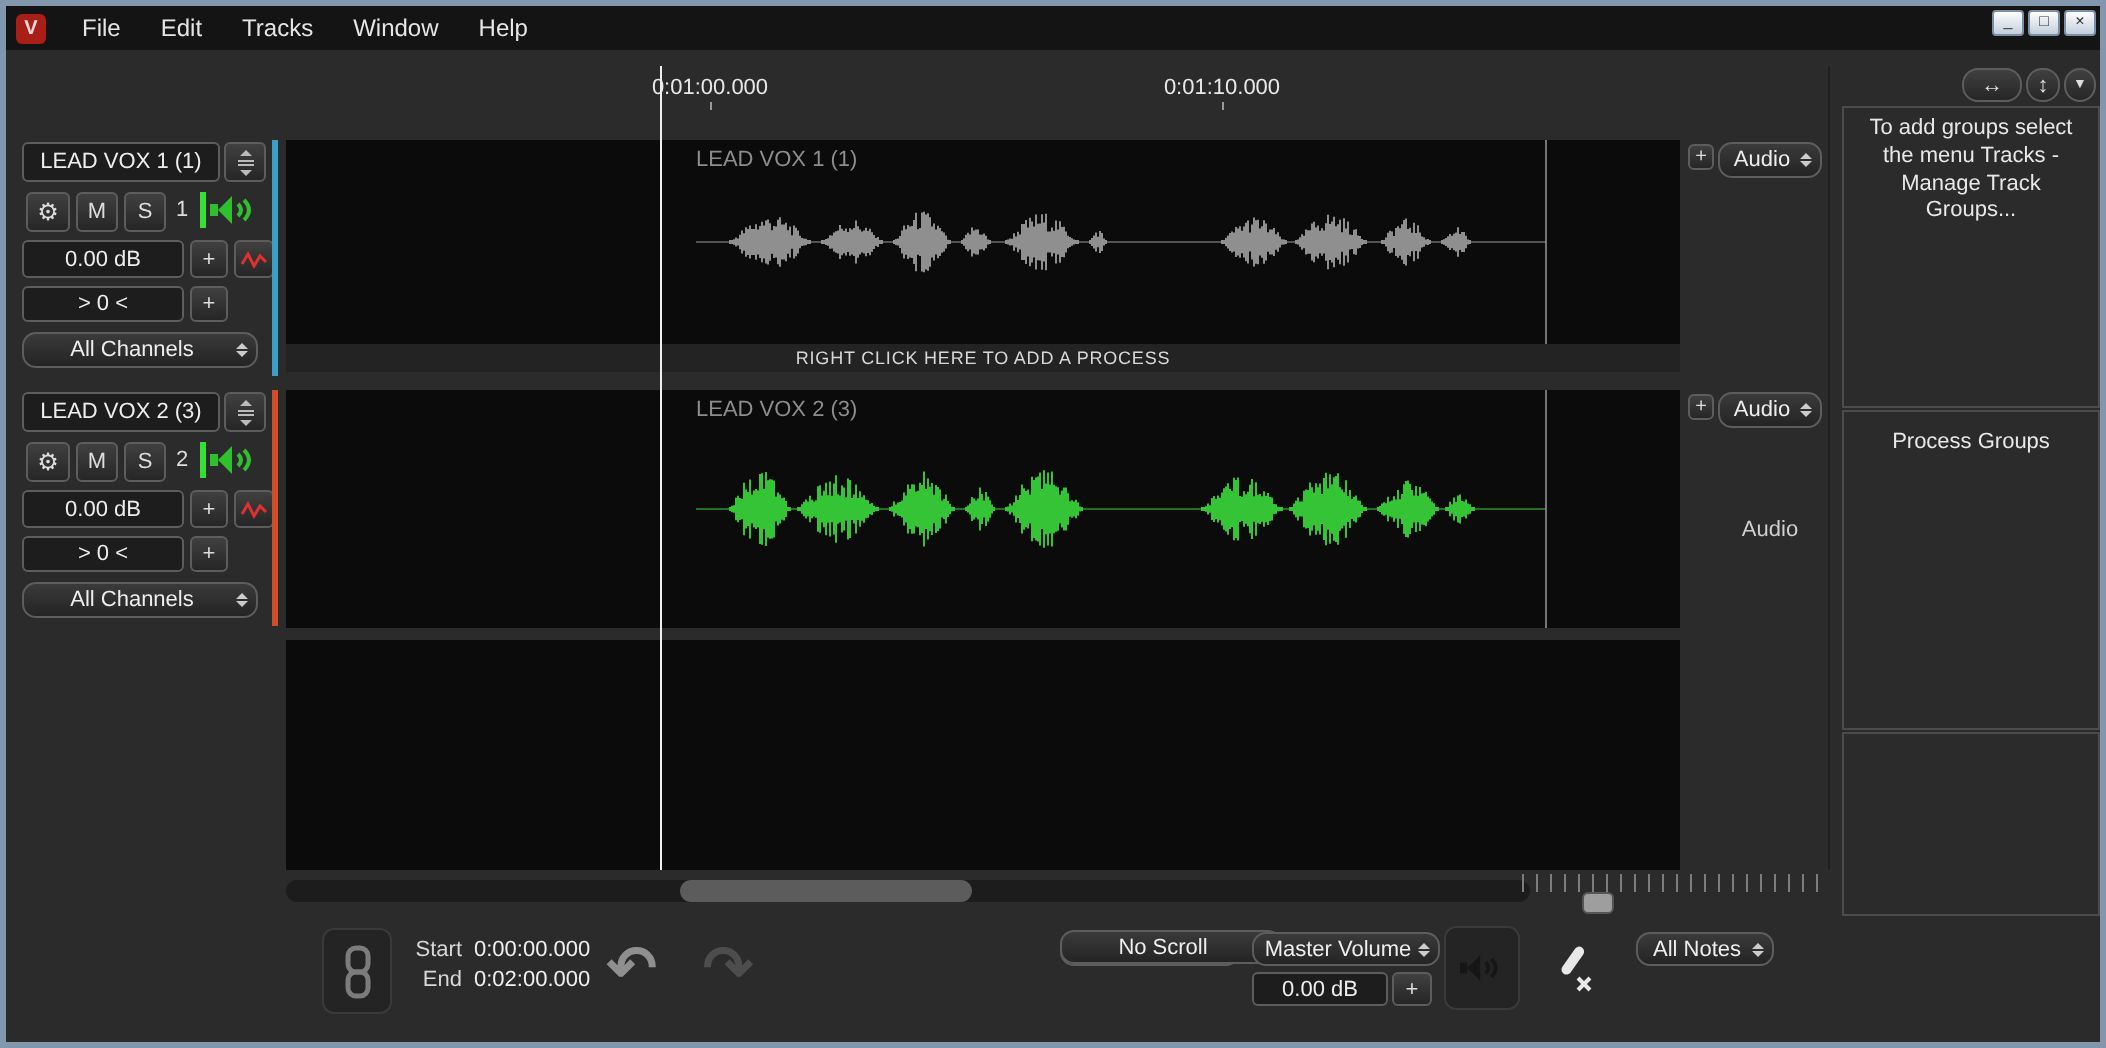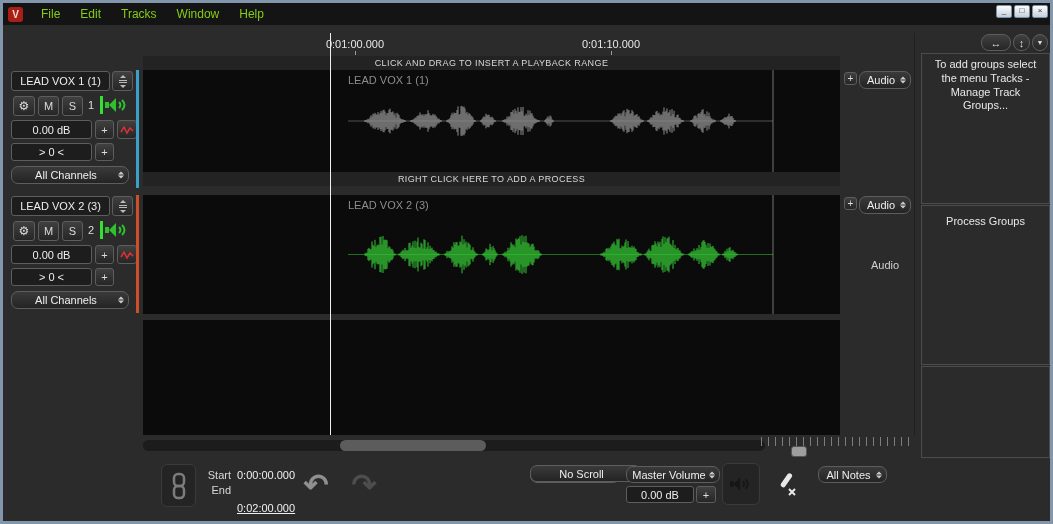--- a/index.html
+++ b/index.html
@@ -3,21 +3,21 @@
 <meta charset="utf-8">
 <style>
   *{margin:0;padding:0;box-sizing:border-box;}
   html,body{width:1053px;height:524px;}
   body{font-family:"Liberation Sans",sans-serif;background:#46566a;overflow:hidden;}
   #win{position:absolute;inset:0;background:#2b2b2b;border:3px solid #8296ac;outline:1px solid #31404f;}
   .abs{position:absolute;}
   
   #menubar{position:absolute;top:0;left:0;right:0;height:22px;background:#141414;display:flex;align-items:center;}
   #logo{width:15px;height:15px;margin:0 8px 0 5px;background:#a81f17;border-radius:3px;color:#f2d9d6;font-size:10px;font-weight:bold;display:flex;align-items:center;justify-content:center;}
-  .menu-item{color:#84cc16;font-size:12px;padding:3px 10px;cursor:default;}
+  .menu-item{color:#e5e5e5;font-size:12px;padding:3px 10px;cursor:default;}
   #winctl{position:absolute;right:2px;top:2px;display:flex;gap:2px;}
   .wbtn{width:16px;height:13px;background:linear-gradient(#fdfdfd,#c3cfdd);border:1px solid #7d8fa5;border-radius:2px;color:#333;font-size:8px;line-height:10px;text-align:center;}
   
   .btn{background:linear-gradient(#404040,#262626);border:1px solid #5d5d5d;border-radius:3px;color:#ddd;display:flex;align-items:center;justify-content:center;position:absolute;font-size:11px;cursor:default;}
   .box{background:#1d1d1d;border:1px solid #5d5d5d;border-radius:3px;color:#eee;display:flex;align-items:center;justify-content:center;position:absolute;font-size:11px;}
   .dd{background:linear-gradient(#3a3a3a,#242424);border:1px solid #5d5d5d;border-radius:7px;color:#eee;position:absolute;font-size:11px;display:flex;align-items:center;}
   .dd .lbl{flex:1;text-align:center;padding-right:8px;}
   .arr{display:flex;flex-direction:column;gap:1px;position:absolute;right:4px;top:50%;transform:translateY(-50%);}
   .arr b{width:0;height:0;border-left:3px solid transparent;border-right:3px solid transparent;display:block;}
   .arr .u{border-bottom:3px solid #ccc;}
@@ -56,21 +56,20 @@
 
   <div class="rlabel" style="left:300px;">0:01:00.000</div>
   <div class="rlabel" style="left:556px;">0:01:10.000</div>
   <div class="tick" style="left:352px;"></div>
   <div class="tick" style="left:608px;"></div>
 
   <div class="btn" style="left:978px;top:31px;width:30px;height:17px;border-radius:8px;font-size:11px;">↔</div>
   <div class="btn" style="left:1010px;top:31px;width:17px;height:17px;border-radius:8px;font-size:11px;">↕</div>
   <div class="btn" style="left:1029px;top:31px;width:16px;height:17px;border-radius:8px;font-size:7px;">▼</div>
 
-  <div class="hintbar" style="top:53px;">CLICK AND DRAG TO INSERT A PLAYBACK RANGE</div>
 
   <div class="box" style="left:8px;top:68px;width:99px;height:20px;">LEAD VOX 1 (1)</div>
   <div class="btn" style="left:109px;top:68px;width:21px;height:20px;">
     <svg width="12" height="13" viewBox="0 0 12 13">
       <polygon points="6,0 9,3 3,3" fill="#bbb"></polygon>
         <rect x="2" y="5" width="8" height="1" fill="#bbb"></rect>
       <rect x="2" y="7" width="8" height="1" fill="#bbb"></rect>
         <polygon points="3,10 9,10 6,13" fill="#bbb"></polygon>
     </svg>
   </div>
@@ -204,21 +203,21 @@
 
   <div class="bigbtn" style="left:158px;top:461px;width:35px;height:43px;">
     <svg width="16" height="28" viewBox="0 0 16 28">
       <rect x="3" y="2" width="10" height="12" rx="4" stroke="#7c7c7c" fill="none" stroke-width="2.5"></rect>
       <rect x="3" y="14" width="10" height="12" rx="4" stroke="#7c7c7c" fill="none" stroke-width="2.5"></rect>
     </svg>
   </div>
   <div class="trans-lbl" style="left:196px;top:466px;width:32px;text-align:right;">Start</div>
   <div class="trans-lbl" style="left:234px;top:466px;color:#efefef;">0:00:00.000</div>
   <div class="trans-lbl" style="left:196px;top:481px;width:32px;text-align:right;">End</div>
-  <div class="trans-lbl" style="left:234px;top:499px;color:#efefef;text-decoration:underline;">0:02:00.000</div>
+  <div class="trans-lbl" style="left:234px;top:481px;color:#efefef;">0:02:00.000</div>
 
   <div class="ghost" style="left:294px;top:460px;width:38px;height:42px;font-size:30px;color:#8f8f8f;">
       <span>↶</span>
     </div>
   <div class="ghost" style="left:342px;top:460px;width:38px;height:42px;font-size:30px;color:#4d4d4d;">
       <span>↷</span>
     </div>
 
 
   <div class="dd" style="left:527px;top:463px;width:90px;height:17px;">

